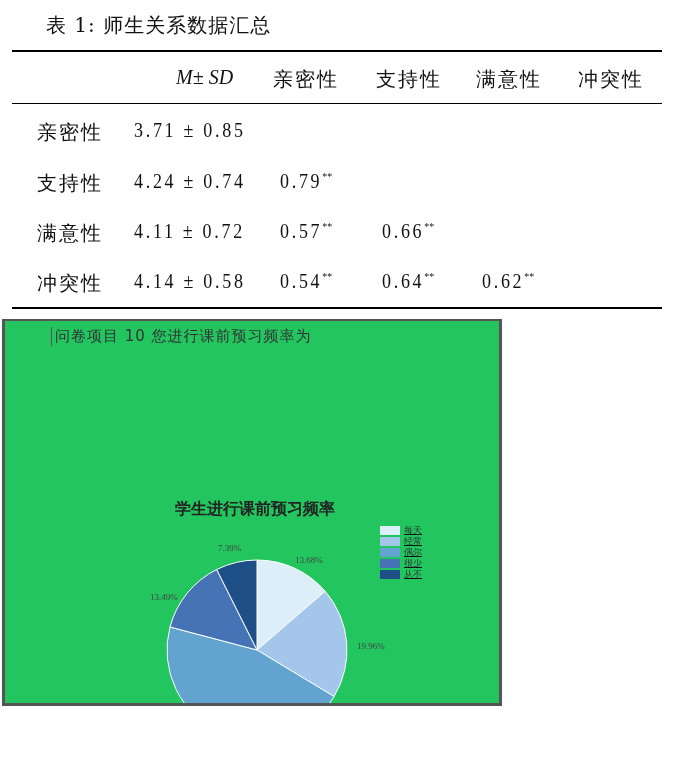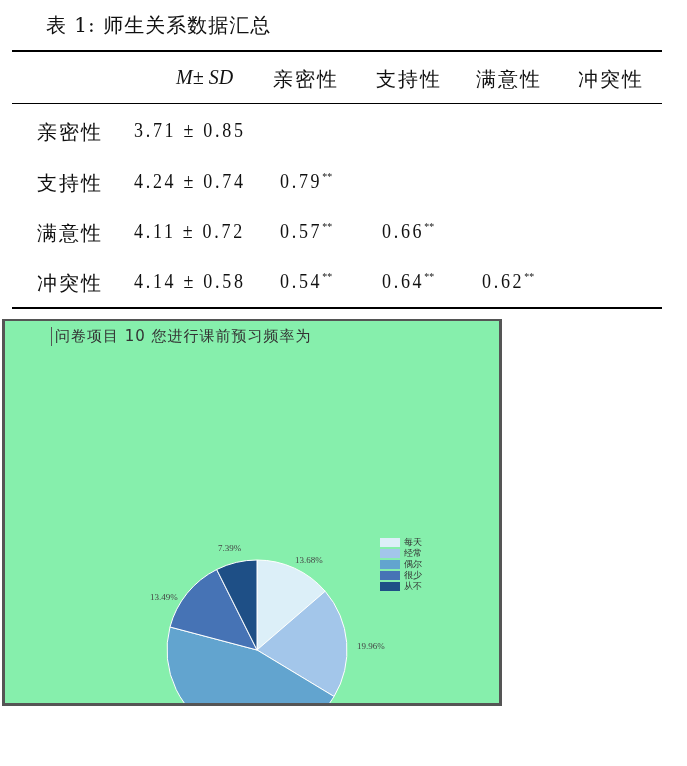--- a/index.html
+++ b/index.html
@@ -12,30 +12,30 @@
   .rule.top { top:50px; height:2px; }
   .rule.mid { top:103px; height:1px; }
   .rule.bot { top:307px; height:2px; }
 
   .cell { position:absolute; font-size:20px; white-space:nowrap; letter-spacing:2px; }
   .hdr-msd { font-family:"Liberation Serif", serif; font-style:italic; letter-spacing:0; }
   .num { font-family:"Liberation Serif", serif; letter-spacing:3px; transform:scaleX(0.9); transform-origin:left; }
   sup { font-size:11px; letter-spacing:0; vertical-align:8px; }
 
   .figure { position:absolute; left:2px; top:319px; width:500px; height:387px;
-            border:3px solid #555; border-top-width:2px; box-sizing:border-box; background:#86efac; overflow:hidden; }
+            border:3px solid #555; border-top-width:2px; box-sizing:border-box; background:#22c55e; overflow:hidden; }
   .q-title { position:absolute; left:46px; top:6px; font-size:15px; font-family:"DejaVu Sans", sans-serif; color:#333;
              border-left:1px solid #555; padding-left:3px; letter-spacing:1px; }
   .para { position:absolute; left:15px; top:36px; width:470px; font-size:15px; font-family:"DejaVu Sans", sans-serif;
           color:#333; line-height:33px; text-indent:34px; letter-spacing:1px; }
   .chart-title { position:absolute; left:0; width:500px; top:178px; text-align:center; font-size:16px; font-weight:bold;
                  font-family:"DejaVu Sans", sans-serif; color:#222; }
   .pie { position:absolute; left:157px; top:234px; }
   .plabel { position:absolute; font-size:9px; font-family:"Liberation Serif", serif; color:#444; }
-  .legend { position:absolute; left:375px; top:216px; }
+  .legend { position:absolute; left:375px; top:204px;text-decoration:underline; }
   .leg-item { display:flex; align-items:center; height:10px; margin-bottom:1px; }
   .leg-swatch { width:20px; height:9px; margin-right:4px; }
   .leg-label { font-size:9px; color:#333; font-family:"DejaVu Serif", serif; }
 </style>
 </head>
 <body>
 
 <div class="caption">表 1: 师生关系数据汇总</div>
 <div class="rule top"></div>
 <div class="rule mid"></div>
@@ -60,20 +60,21 @@
 <div class="cell num" style="left:382px;top:220px;"><span>0.66</span><sup>**</sup></div>
 
 <div class="cell" style="left:37px;top:270px;">冲突性</div>
 <div class="cell num" style="left:134px;top:270px;">4.14 ± 0.58</div>
 <div class="cell num" style="left:280px;top:270px;"><span>0.54</span><sup>**</sup></div>
 <div class="cell num" style="left:382px;top:270px;"><span>0.64</span><sup>**</sup></div>
 <div class="cell num" style="left:482px;top:270px;"><span>0.62</span><sup>**</sup></div>
 
 <div class="figure">
   <div class="q-title">问卷项目 10 您进行课前预习频率为</div>
+  <div class="chart-title">学生进行课前预习频率</div>
 
   <svg class="pie" width="190" height="190" viewBox="0 0 190 190" id="pie">
       <path d="M95,95 L95,5 A90,90 0 0 1 163.18384796206257,36.25510339538985 Z" fill="#dceff8" stroke="#ffffff" stroke-width="1"></path>
       <path d="M95,95 L163.18384796206257,36.25510339538985 A90,90 0 0 1 172.05096211104004,141.50966821815732 Z" fill="#a3c6ea" stroke="#ffffff" stroke-width="1"></path>
       <path d="M95,95 L172.05096211104004,141.50966821815732 A90,90 0 0 1 7.995726631150944,71.97270281690481 Z" fill="#62a4cf" stroke="#ffffff" stroke-width="1"></path>
       <path d="M95,95 L7.995726631150944,71.97270281690481 A90,90 0 0 1 54.6923272336072,14.530803929967107 Z" fill="#4673b5" stroke="#ffffff" stroke-width="1"></path>
       <path d="M95,95 L54.6923272336072,14.530803929967107 A90,90 0 0 1 94.99999999999999,5 Z" fill="#1e4f86" stroke="#ffffff" stroke-width="1"></path>
     </svg>
 
   <div class="plabel" style="left:290px;top:226px;margin-top:8px;">13.68%</div>

